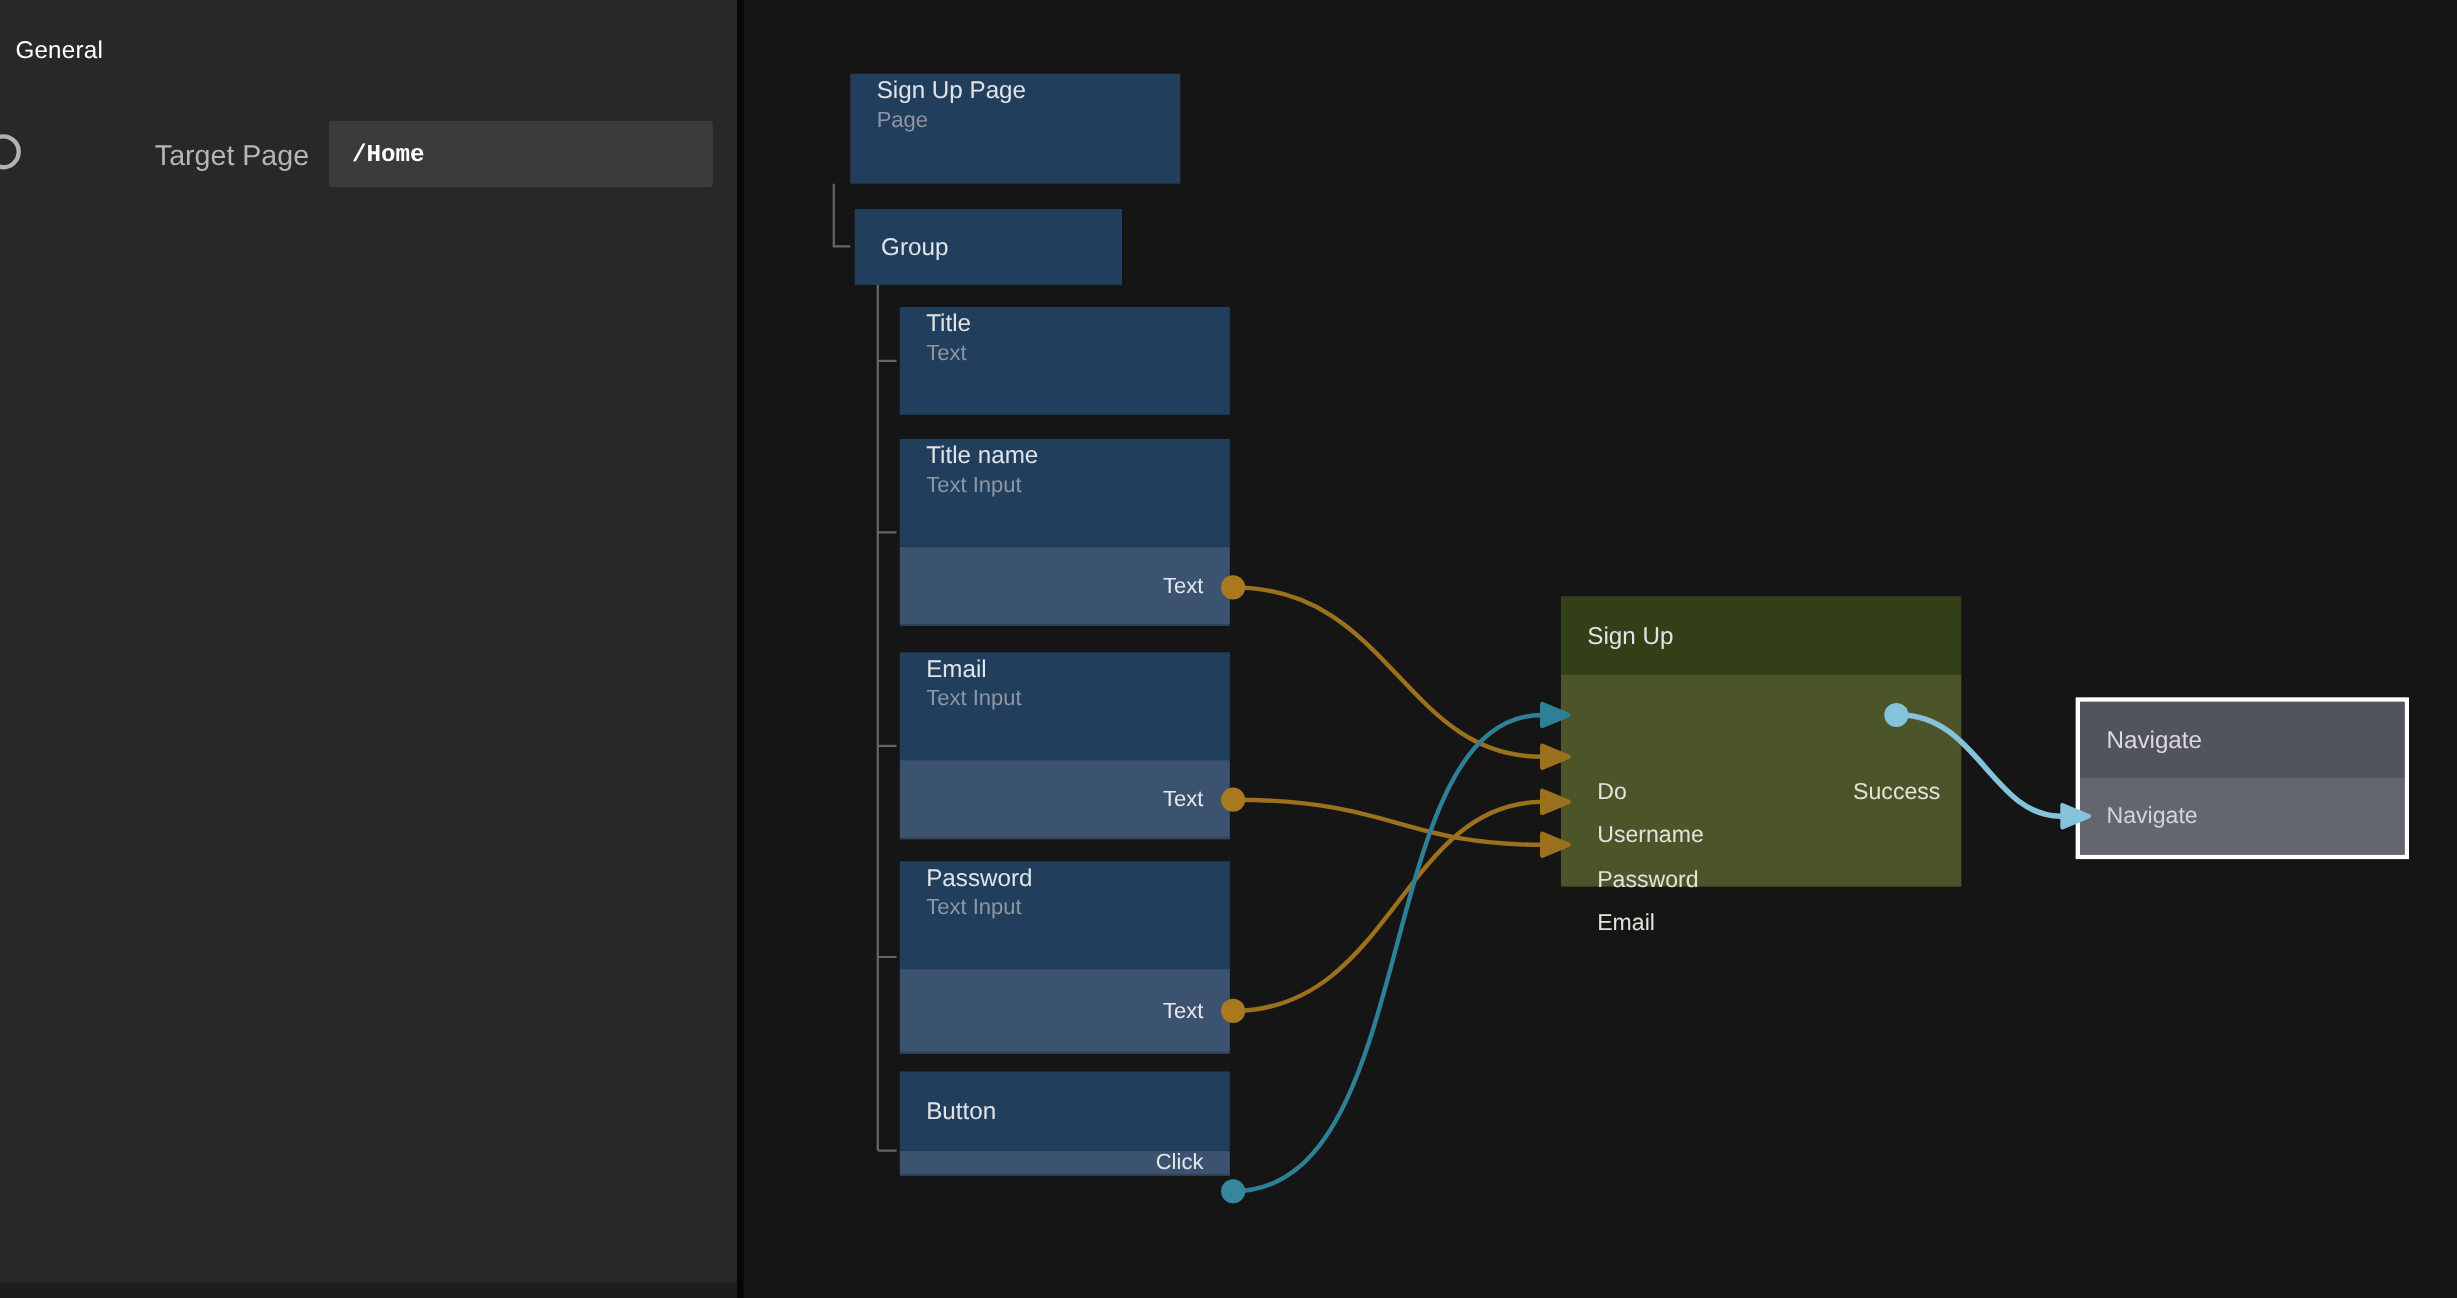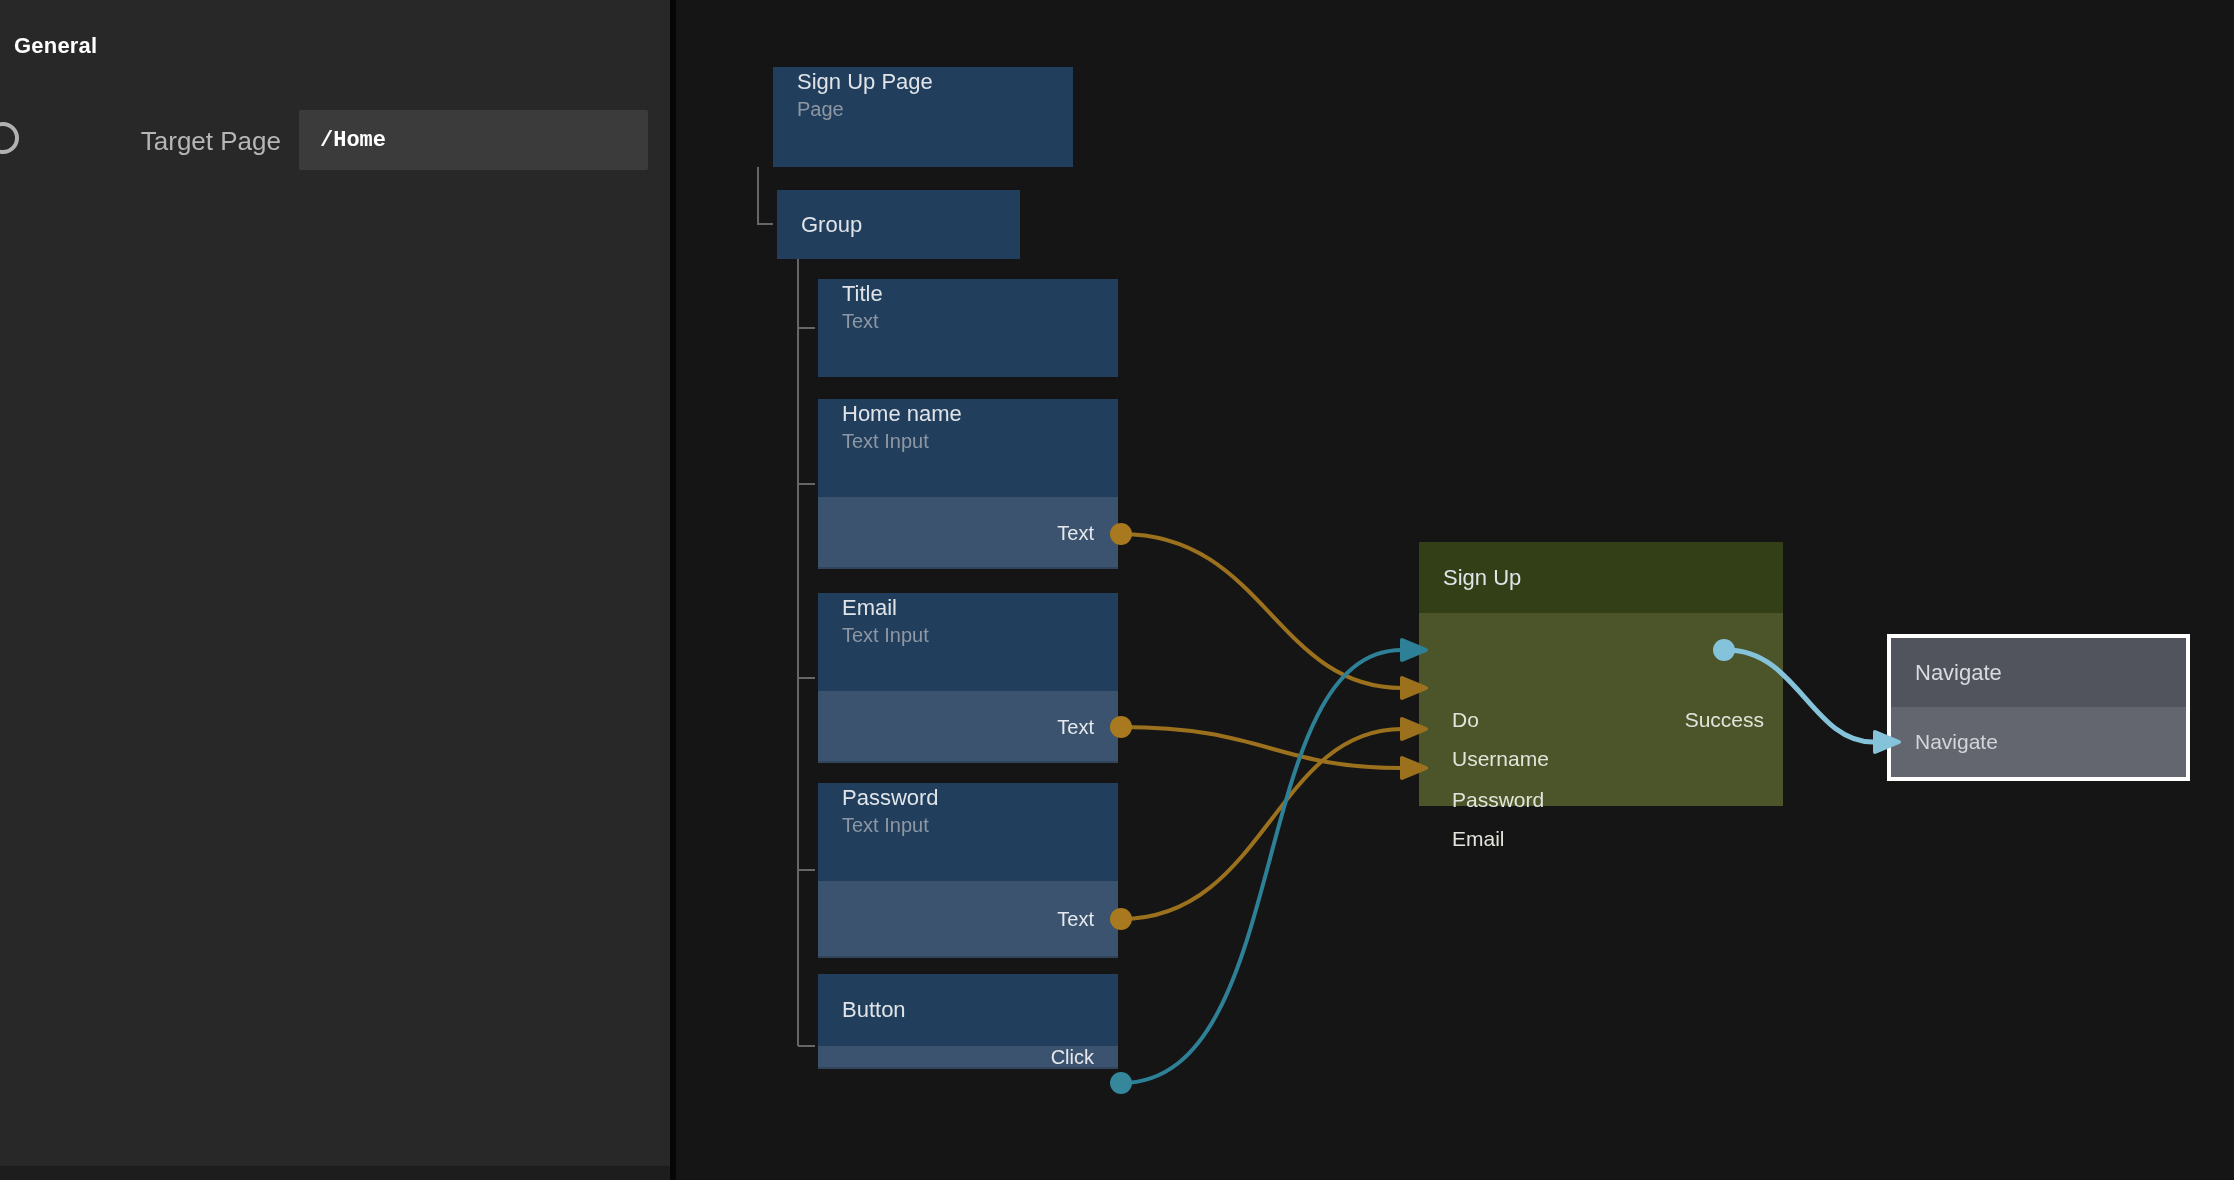--- a/index.html
+++ b/index.html
@@ -5,21 +5,21 @@
   html,body{margin:0;padding:0;background:#0e0e0e;}
   .stage{
     position:relative;width:2234px;height:1180px;overflow:hidden;
     background:var(--canvas_bg,#151515);
     font-family:"Liberation Sans","DejaVu Sans",sans-serif;
     -webkit-font-smoothing:antialiased;
   }
   
   .panel{position:absolute;left:0;top:0;width:670px;height:1180px;background:var(--panel_bg,#282828);z-index:10;}
   .panel-divider{position:absolute;left:670px;top:0;width:6px;height:1180px;background:#060606;z-index:11;}
-  .panel-title{position:absolute;left:14px;top:33px;font-size:22px;font-weight:bold;color:#ffffff;letter-spacing:.2px;}
+  .panel-title{position:absolute;left:14px;top:33px;font-size:22px;font-weight:normal;color:#ffffff;letter-spacing:.2px;}
   .prop-port-ring{position:absolute;left:-13px;top:122px;width:24px;height:24px;border:4px solid #b2b2b2;border-radius:50%;background:transparent;}
   .prop-label{position:absolute;left:60px;top:126px;width:221px;text-align:right;font-size:26px;color:#b6b6b6;}
   .prop-input{
     position:absolute;left:299px;top:110px;width:349px;height:60px;box-sizing:border-box;
     background:#3b3b3b;border:none;outline:none;border-radius:2px;
     color:#ffffff;font-weight:bold;font-size:22px;padding:0 0 0 21px;
     font-family:Liberation Mono, monospace;
   }
   .panel-bottom-strip{position:absolute;left:0;bottom:0;width:670px;height:14px;background:#1d1d1d;}
 
@@ -101,21 +101,21 @@
 
     <div class="node node-blue" id="node-title">
       <div class="hd hd-two">
         <span class="t">Title</span>
         <span class="s">Text</span>
       </div>
     </div>
 
     <div class="node node-blue" id="node-username">
       <div class="hd hd-two">
-        <span class="t">Home name</span>
+        <span class="t">Title name</span>
         <span class="s">Text Input</span>
       </div>
       <div class="portrow">Text</div>
     </div>
 
     <div class="node node-blue" id="node-email">
       <div class="hd hd-two">
         <span class="t">Email</span>
         <span class="s">Text Input</span>
       </div>

